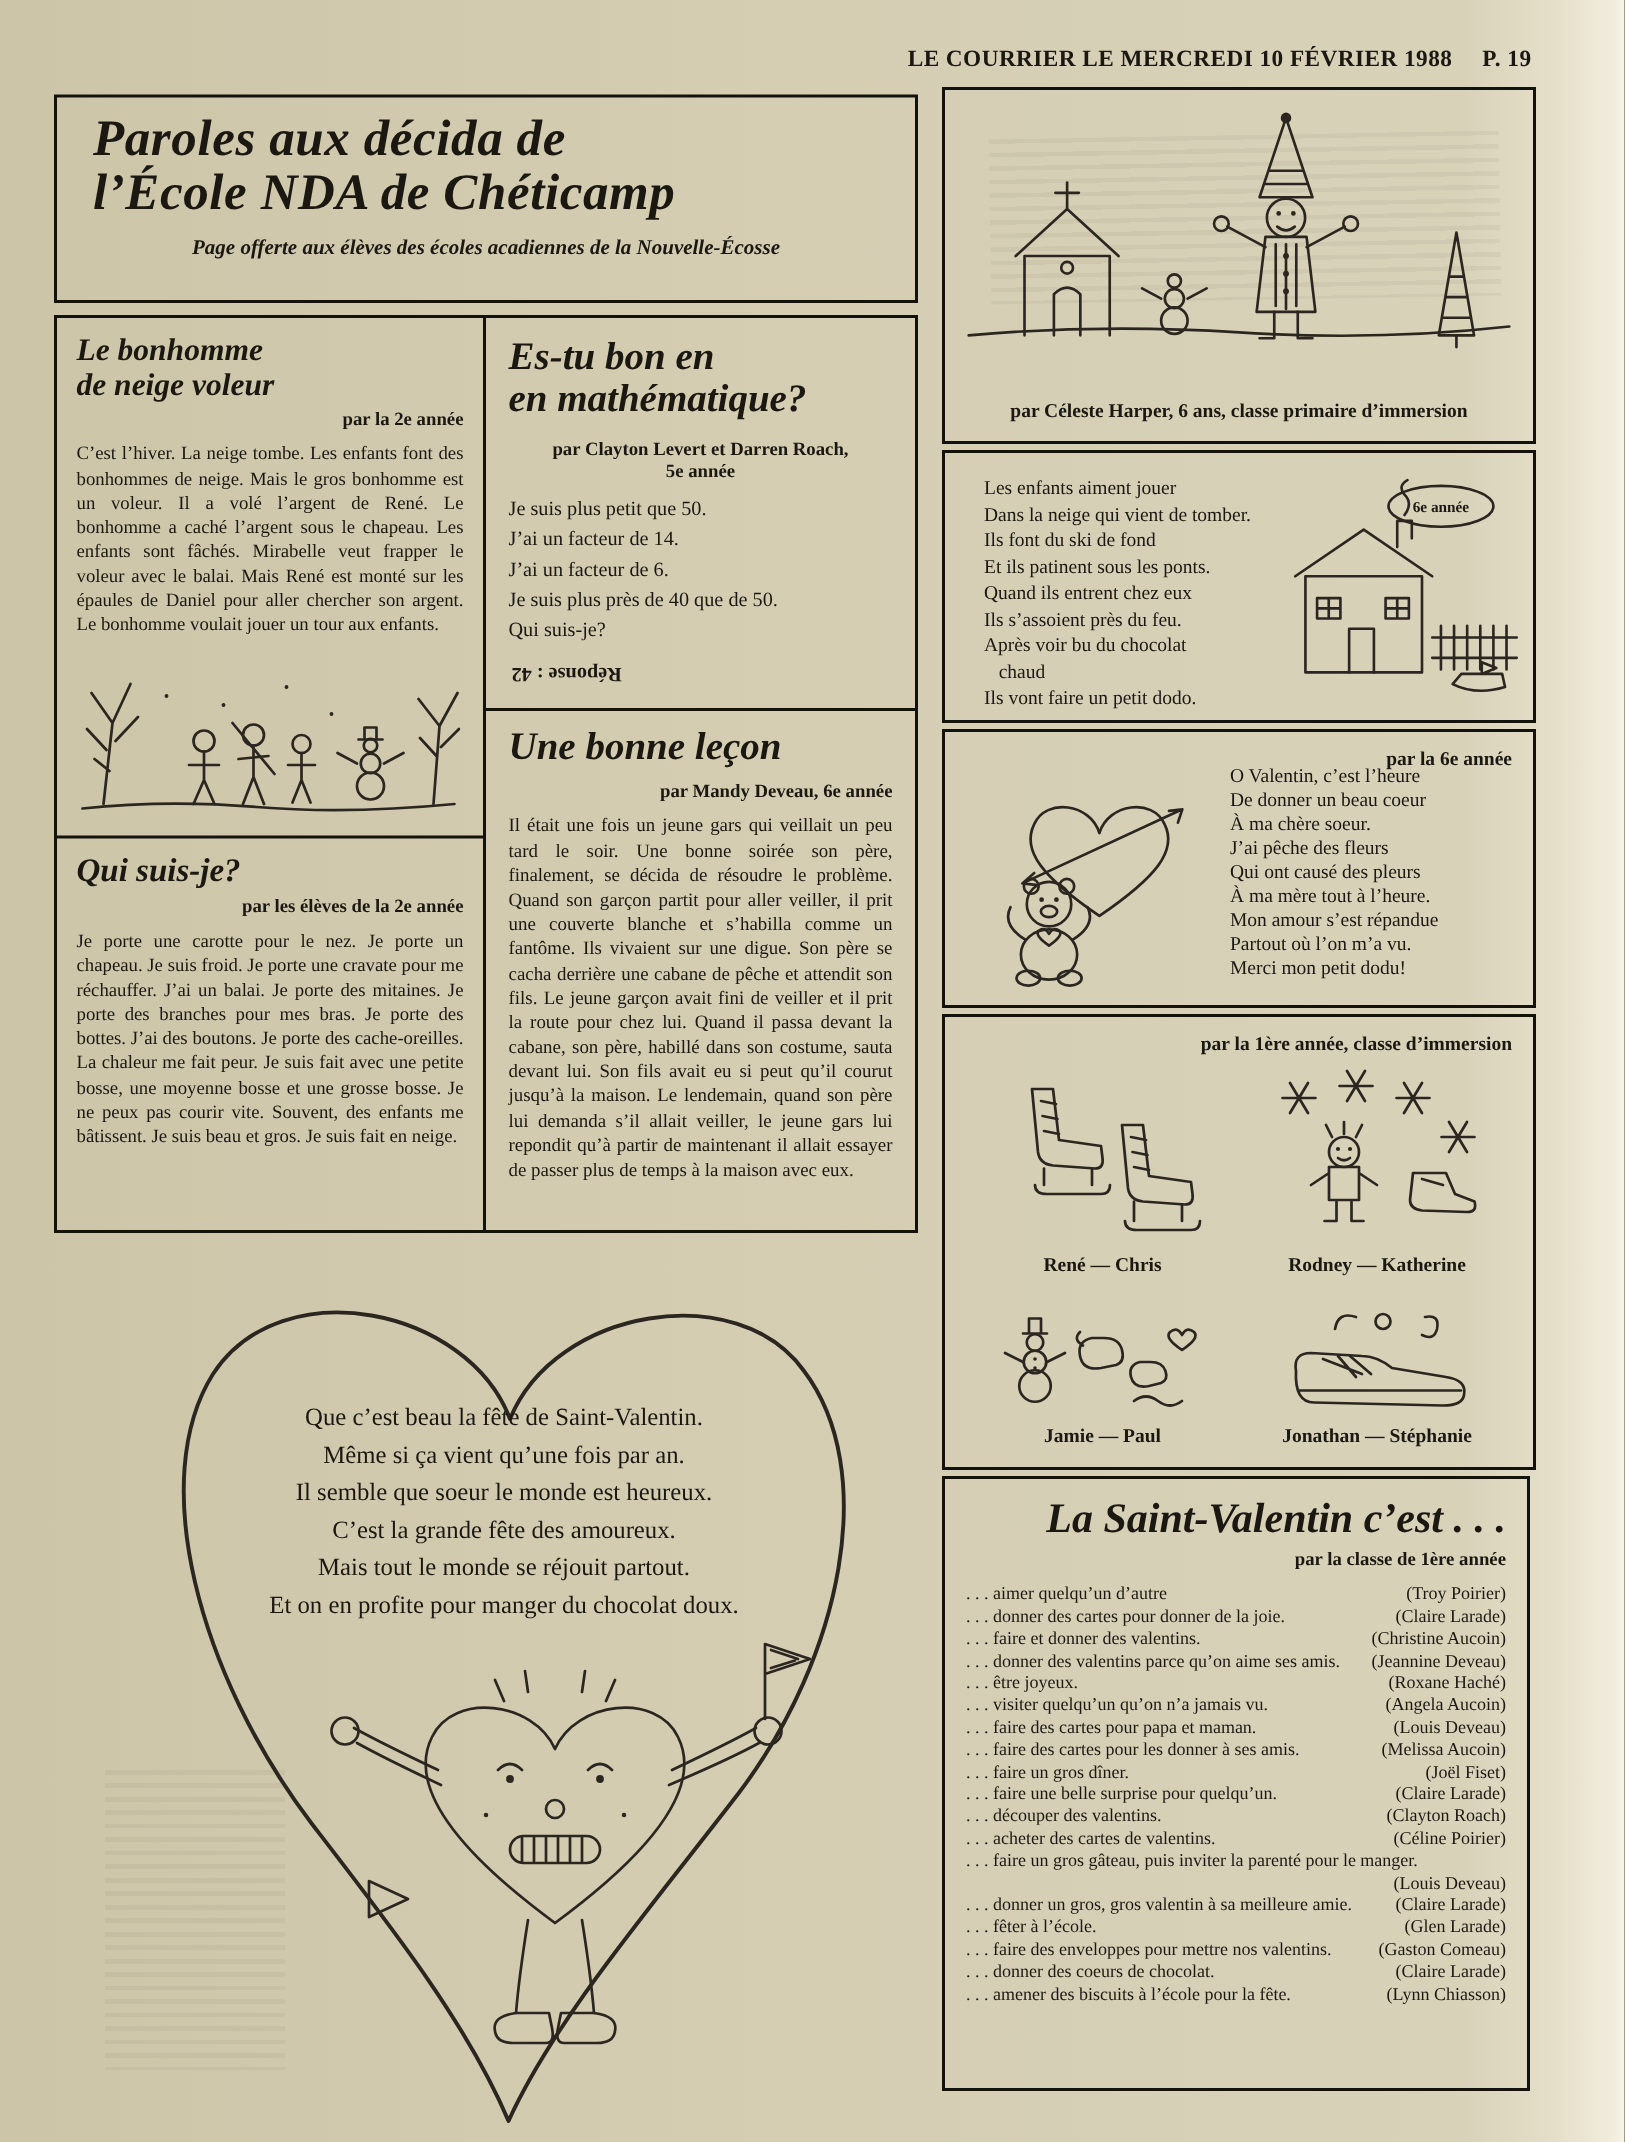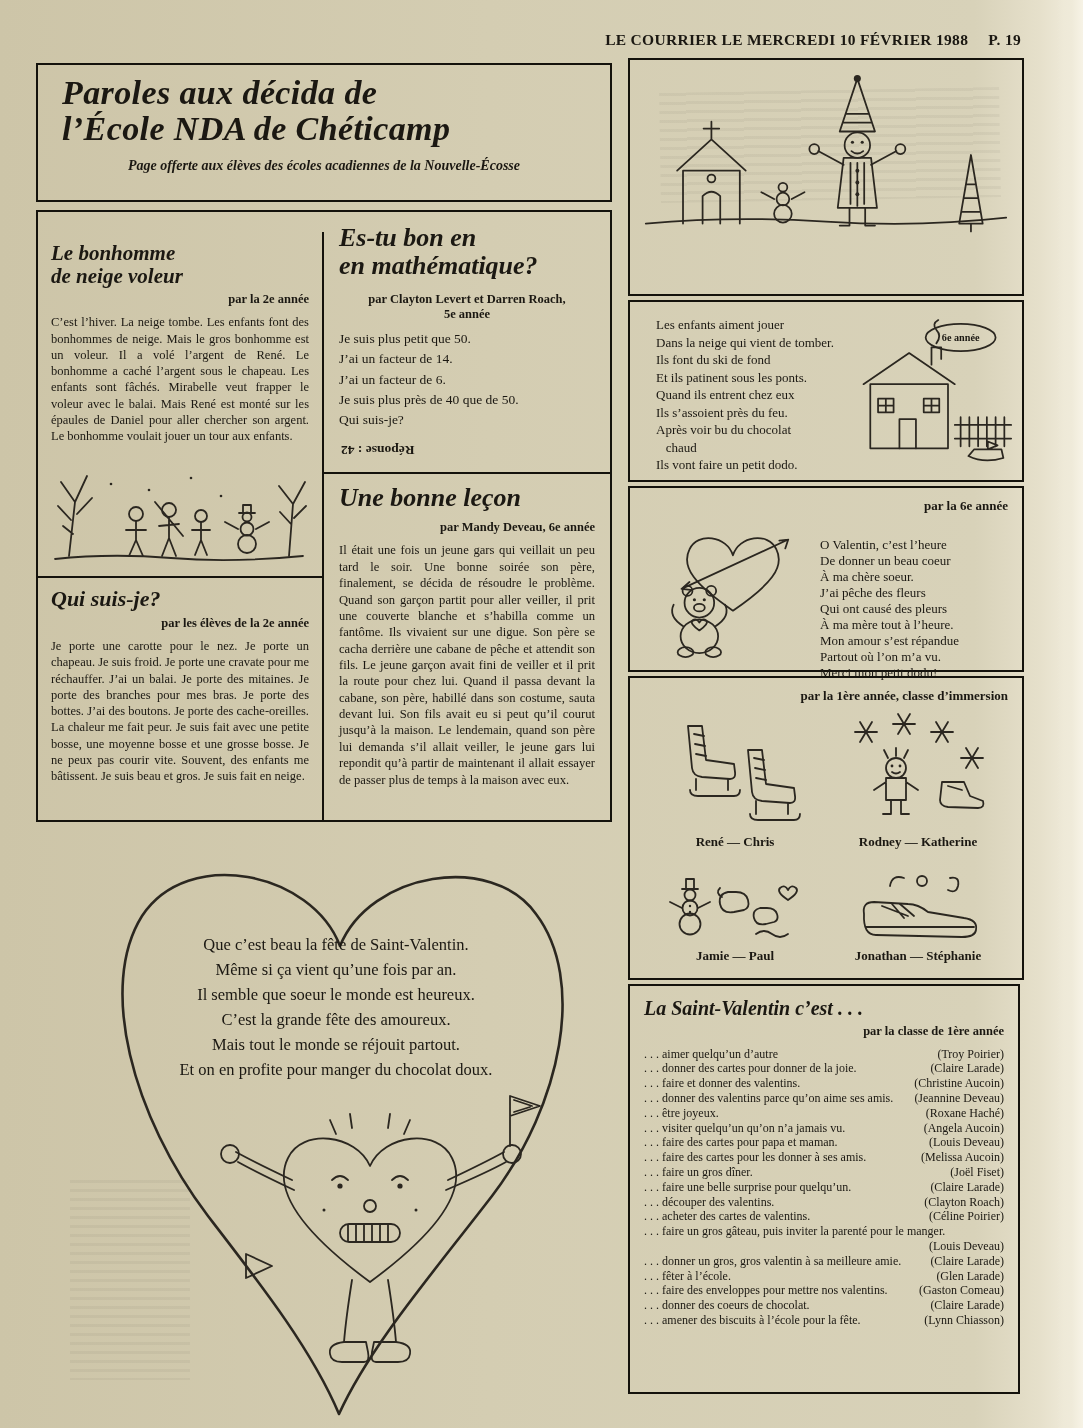--- a/index.html
+++ b/index.html
@@ -18,21 +18,21 @@
 
   .box{border:2px solid #14120c;position:absolute;background:transparent;}
 
   
   .title-box{left:36px;top:63px;width:576px;height:139px;padding:10px 0 0 0;box-sizing:border-box;}
   .main-title{font-style:italic;font-weight:bold;font-size:34px;line-height:1.06;padding-left:24px;letter-spacing:.4px;}
   .subtitle{margin-top:11px;text-align:center;font-style:italic;font-weight:bold;font-size:14px;}
 
   
   .main-box{left:36px;top:210px;width:576px;height:612px;display:flex;box-sizing:border-box;}
-  .col-left{width:286px;border-right:2px solid #14120c;box-sizing:border-box;padding:10px 13px 0 13px;overflow:hidden;margin-top:20px;}
+  .col-left{width:286px;border-right:2px solid #14120c;box-sizing:border-box;padding:10px 13px 0 13px;overflow:hidden;}
   .col-mid{flex:1;box-sizing:border-box;padding:12px 15px 0 15px;overflow:hidden;}
   .art-h{font-style:italic;font-weight:bold;font-size:21px;line-height:1.08;margin:0;}
   .art-h.big{font-size:26px;}
   .byline{font-weight:bold;font-size:12.5px;text-align:right;margin:5px 0 7px 0;}
   .byline.center{text-align:center;}
   .body-text{font-size:12.5px;line-height:1.3;text-align:justify;margin:0;}
   .divider{border-top:2px solid #14120c;margin:8px -13px 9px -13px;}
   .col-mid .divider{margin:14px -15px 10px -15px;}
   .riddle{font-size:13.5px;line-height:1.5;margin-top:2px;}
   .answer-wrap{margin:10px 0 0 2px;}
@@ -48,31 +48,31 @@
   .caption{font-weight:bold;font-size:13px;text-align:center;}
   .rbox1 .caption{position:absolute;left:0;right:0;bottom:12px;}
   .rbox1 svg{position:absolute;left:6px;top:4px;}
 
   .poem{font-size:13px;line-height:17.5px;}
   .rbox2 .poem{position:absolute;left:26px;top:14px;}
   .rbox2 svg{position:absolute;right:6px;top:12px;}
 
   .rbox3 .byline-abs{position:absolute;top:10px;right:14px;font-weight:bold;font-size:13px;}
   .rbox3 svg{position:absolute;left:8px;top:16px;}
-  .rbox3 .poem{position:absolute;left:190px;top:49px;width:194px;line-height:16px;}
+  .rbox3 .poem{position:absolute;left:190px;top:21px;width:194px;line-height:16px;}
 
   .rbox4 .byline-abs{position:absolute;top:10px;right:14px;font-weight:bold;font-size:13px;}
   .quad{position:absolute;text-align:center;}
   .q1{left:22px;top:32px;width:166px;}
   .q2{left:200px;top:32px;width:176px;}
   .q3{left:22px;top:186px;width:166px;}
   .q4{left:200px;top:186px;width:176px;}
   .quad .caption{margin-top:2px;}
 
-  .rbox5 .art-h{font-size:20px;}
+  .rbox5 .art-h{font-size:28px;text-align:right;}
   .rbox5 .byline{margin:4px 0 8px 0;font-size:12.5px;}
   .v-list{font-size:12px;line-height:14.8px;}
   .v-item{display:flex;flex-wrap:wrap;}
   .v-text{text-align:left;}
   .v-author{margin-left:auto;padding-left:8px;}
 
   
   .heart-area{position:absolute;left:40px;top:828px;width:560px;height:600px;}
   .heart-area svg{position:absolute;left:0;top:0;}
   .heart-poem{position:absolute;left:62px;top:104px;width:468px;text-align:center;
@@ -188,20 +188,21 @@
       <path d="M212 91 L206 142 H246 L240 91 Z M219 96 V138 M226 96 V140 M233 96 V138"></path>
       <circle class="fl" cx="226" cy="104" r="2"></circle>
         <circle class="fl" cx="226" cy="116" r="2"></circle>
         <circle class="fl" cx="226" cy="128" r="2"></circle>
       <path d="M212 98 L186 84 M240 98 L266 84"></path>
         <circle cx="182" cy="82" r="5"></circle>
         <circle cx="270" cy="82" r="5"></circle>
       <path d="M218 142 V160 M234 142 V160 M218 160 H208 M234 160 H244"></path>
       <path d="M330 158 L342 88 L354 158 Z M335 132 H349 M333 146 H351 M337 118 H347 M342 158 V166"></path>
     </svg>
+    <div class="caption">par Céleste Harper, 6 ans, classe primaire d’immersion</div>
   </div>
 
   <div class="box rbox2">
     <div class="poem">
 
     <div>Les enfants aiment jouer</div>
         <div>Dans la neige qui vient de tomber.</div>
         <div>Ils font du ski de fond</div>
         <div>Et ils patinent sous les ponts.</div>
         <div>Quand ils entrent chez eux</div>

